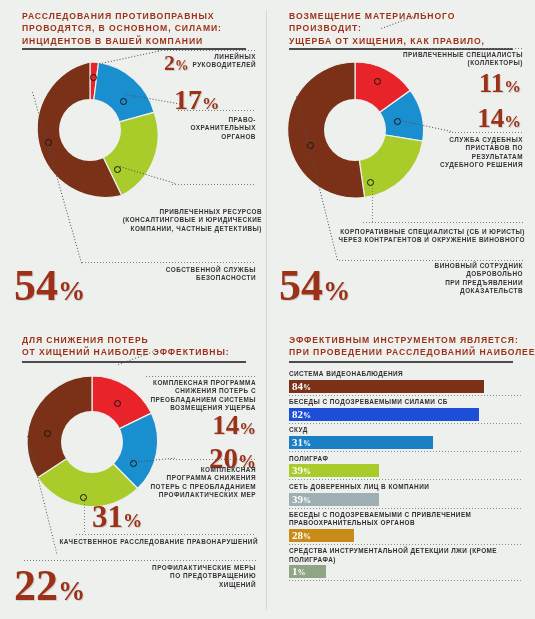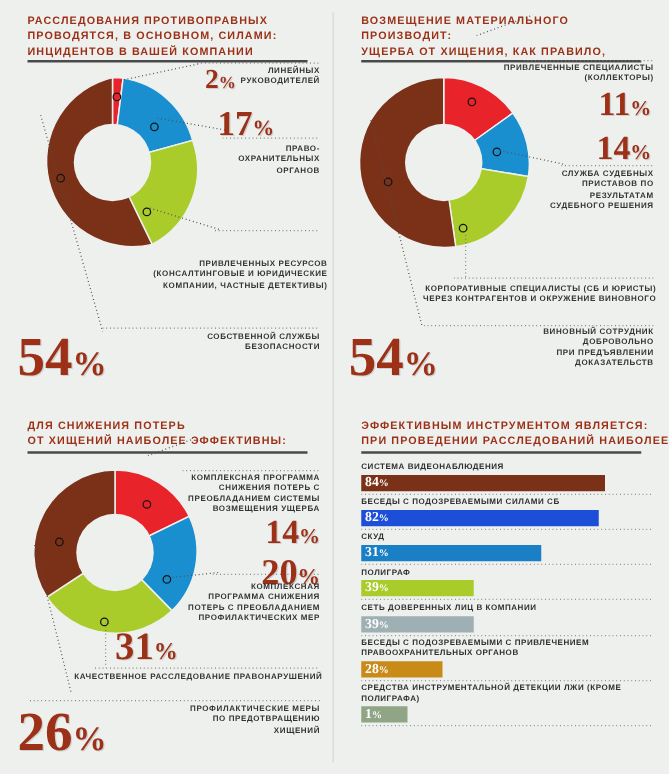--- a/index.html
+++ b/index.html
@@ -290,21 +290,21 @@
     <div class="pct" style="left:72px;top:175px;font-size:31px;margin-left:20px;">
       <span>31</span><span class="sg">%</span>
     </div>
     <div class="cap r" style="right:10px;top:212px;">
       <span class="l">КАЧЕСТВЕННОЕ РАССЛЕДОВАНИЕ ПРАВОНАРУШЕНИЙ</span>
     </div>
 
     <div class="leader" style="left:28px;top:110px;width:122px;transform:rotate(76deg);"></div>
     <div class="dotrule" style="left:24px;top:234px;width:232px;"></div>
     <div class="pct" style="left:14px;top:238px;font-size:44px;">
-      <span>26</span><span class="sg">%</span>
+      <span>22</span><span class="sg">%</span>
     </div>
     <div class="cap r" style="right:12px;top:238px;">
       <span class="l">ПРОФИЛАКТИЧЕСКИЕ МЕРЫ</span>
       <span class="l">ПО ПРЕДОТВРАЩЕНИЮ</span>
       <span class="l">ХИЩЕНИЙ</span>
     </div>
   </div>
 
   <div class="panel p4">
     <div class="hd" style="top:8px;">

